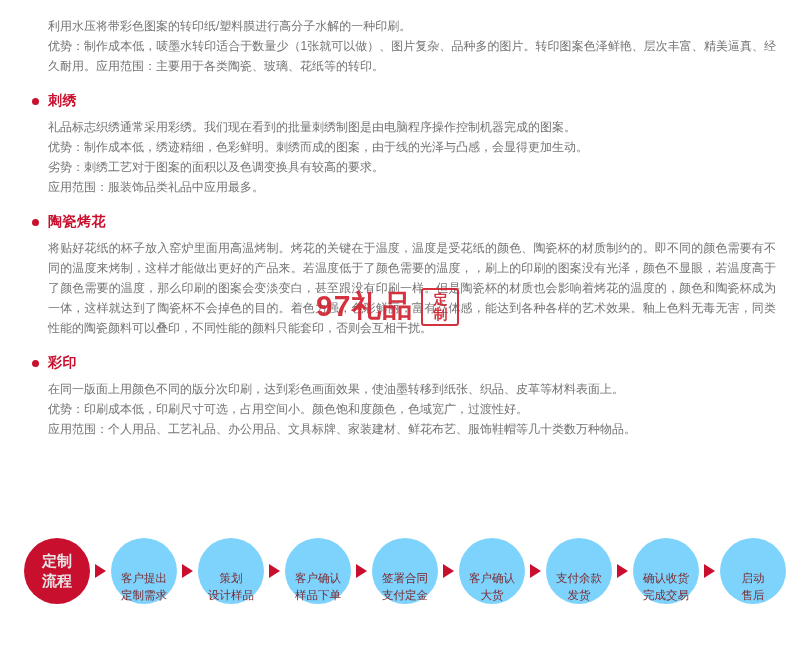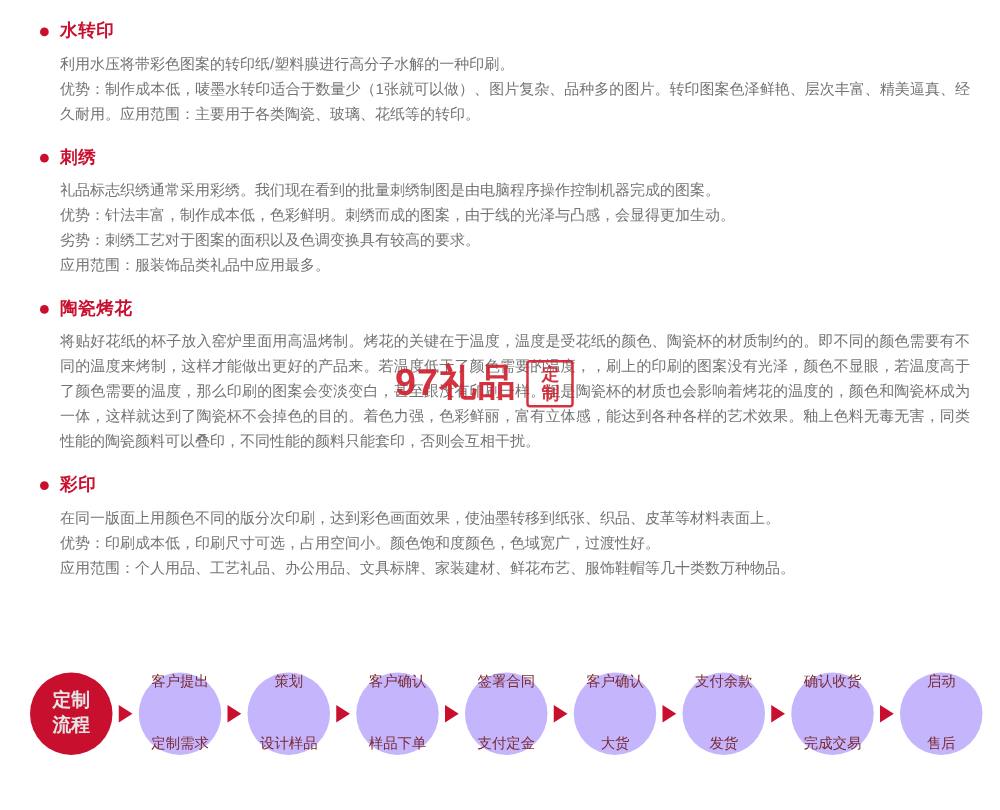--- a/index.html
+++ b/index.html
@@ -110,65 +110,61 @@
     flex-direction: column;
     align-items: center;
     justify-content: center;
     line-height: 20px;
     flex: 0 0 auto;
   }
   .flow-circle {
     width: 66px;
     height: 66px;
     border-radius: 50%;
-    background: #c4b5fd;
+    background: #7dd3fc;
     color: #7a2a30;
     font-size: 11.5px;
     display: flex;
     flex-direction: column;
     align-items: center;
-    justify-content: space-between;
+    justify-content: flex-end;
     line-height: 17px;
     flex: 0 0 auto;
     text-align: center;
   }
   .arrow {
     width: 0;
     height: 0;
     border-top: 7px solid transparent;
     border-bottom: 7px solid transparent;
     border-left: 11px solid #c8102e;
     margin: 0 5px;
     flex: 0 0 auto;
   }
 </style>
 </head>
 <body>
 
 <div class="page">
 
   <div class="section">
-    <div class="sec-head">
-      <span class="bullet"></span>
-      <span class="sec-title">水转印</span>
-    </div>
     <div class="body-text">
       <p>利用水压将带彩色图案的转印纸/塑料膜进行高分子水解的一种印刷。</p>
       <p>优势：制作成本低，唛墨水转印适合于数量少（1张就可以做）、图片复杂、品种多的图片。转印图案色泽鲜艳、层次丰富、精美逼真、经久耐用。应用范围：主要用于各类陶瓷、玻璃、花纸等的转印。</p>
     </div>
   </div>
 
   <div class="section">
     <div class="sec-head">
       <span class="bullet"></span>
       <span class="sec-title">刺绣</span>
     </div>
     <div class="body-text">
       <p>礼品标志织绣通常采用彩绣。我们现在看到的批量刺绣制图是由电脑程序操作控制机器完成的图案。</p>
-      <p>优势：针法丰富，制作成本低，色彩鲜明。刺绣而成的图案，由于线的光泽与凸感，会显得更加生动。</p>
+      <p>优势：制作成本低，绣迹精细，色彩鲜明。刺绣而成的图案，由于线的光泽与凸感，会显得更加生动。</p>
       <p>劣势：刺绣工艺对于图案的面积以及色调变换具有较高的要求。</p>
       <p>应用范围：服装饰品类礼品中应用最多。</p>
     </div>
   </div>
 
   <div class="section">
     <div class="sec-head">
       <span class="bullet"></span>
       <span class="sec-title">陶瓷烤花</span>
     </div>

